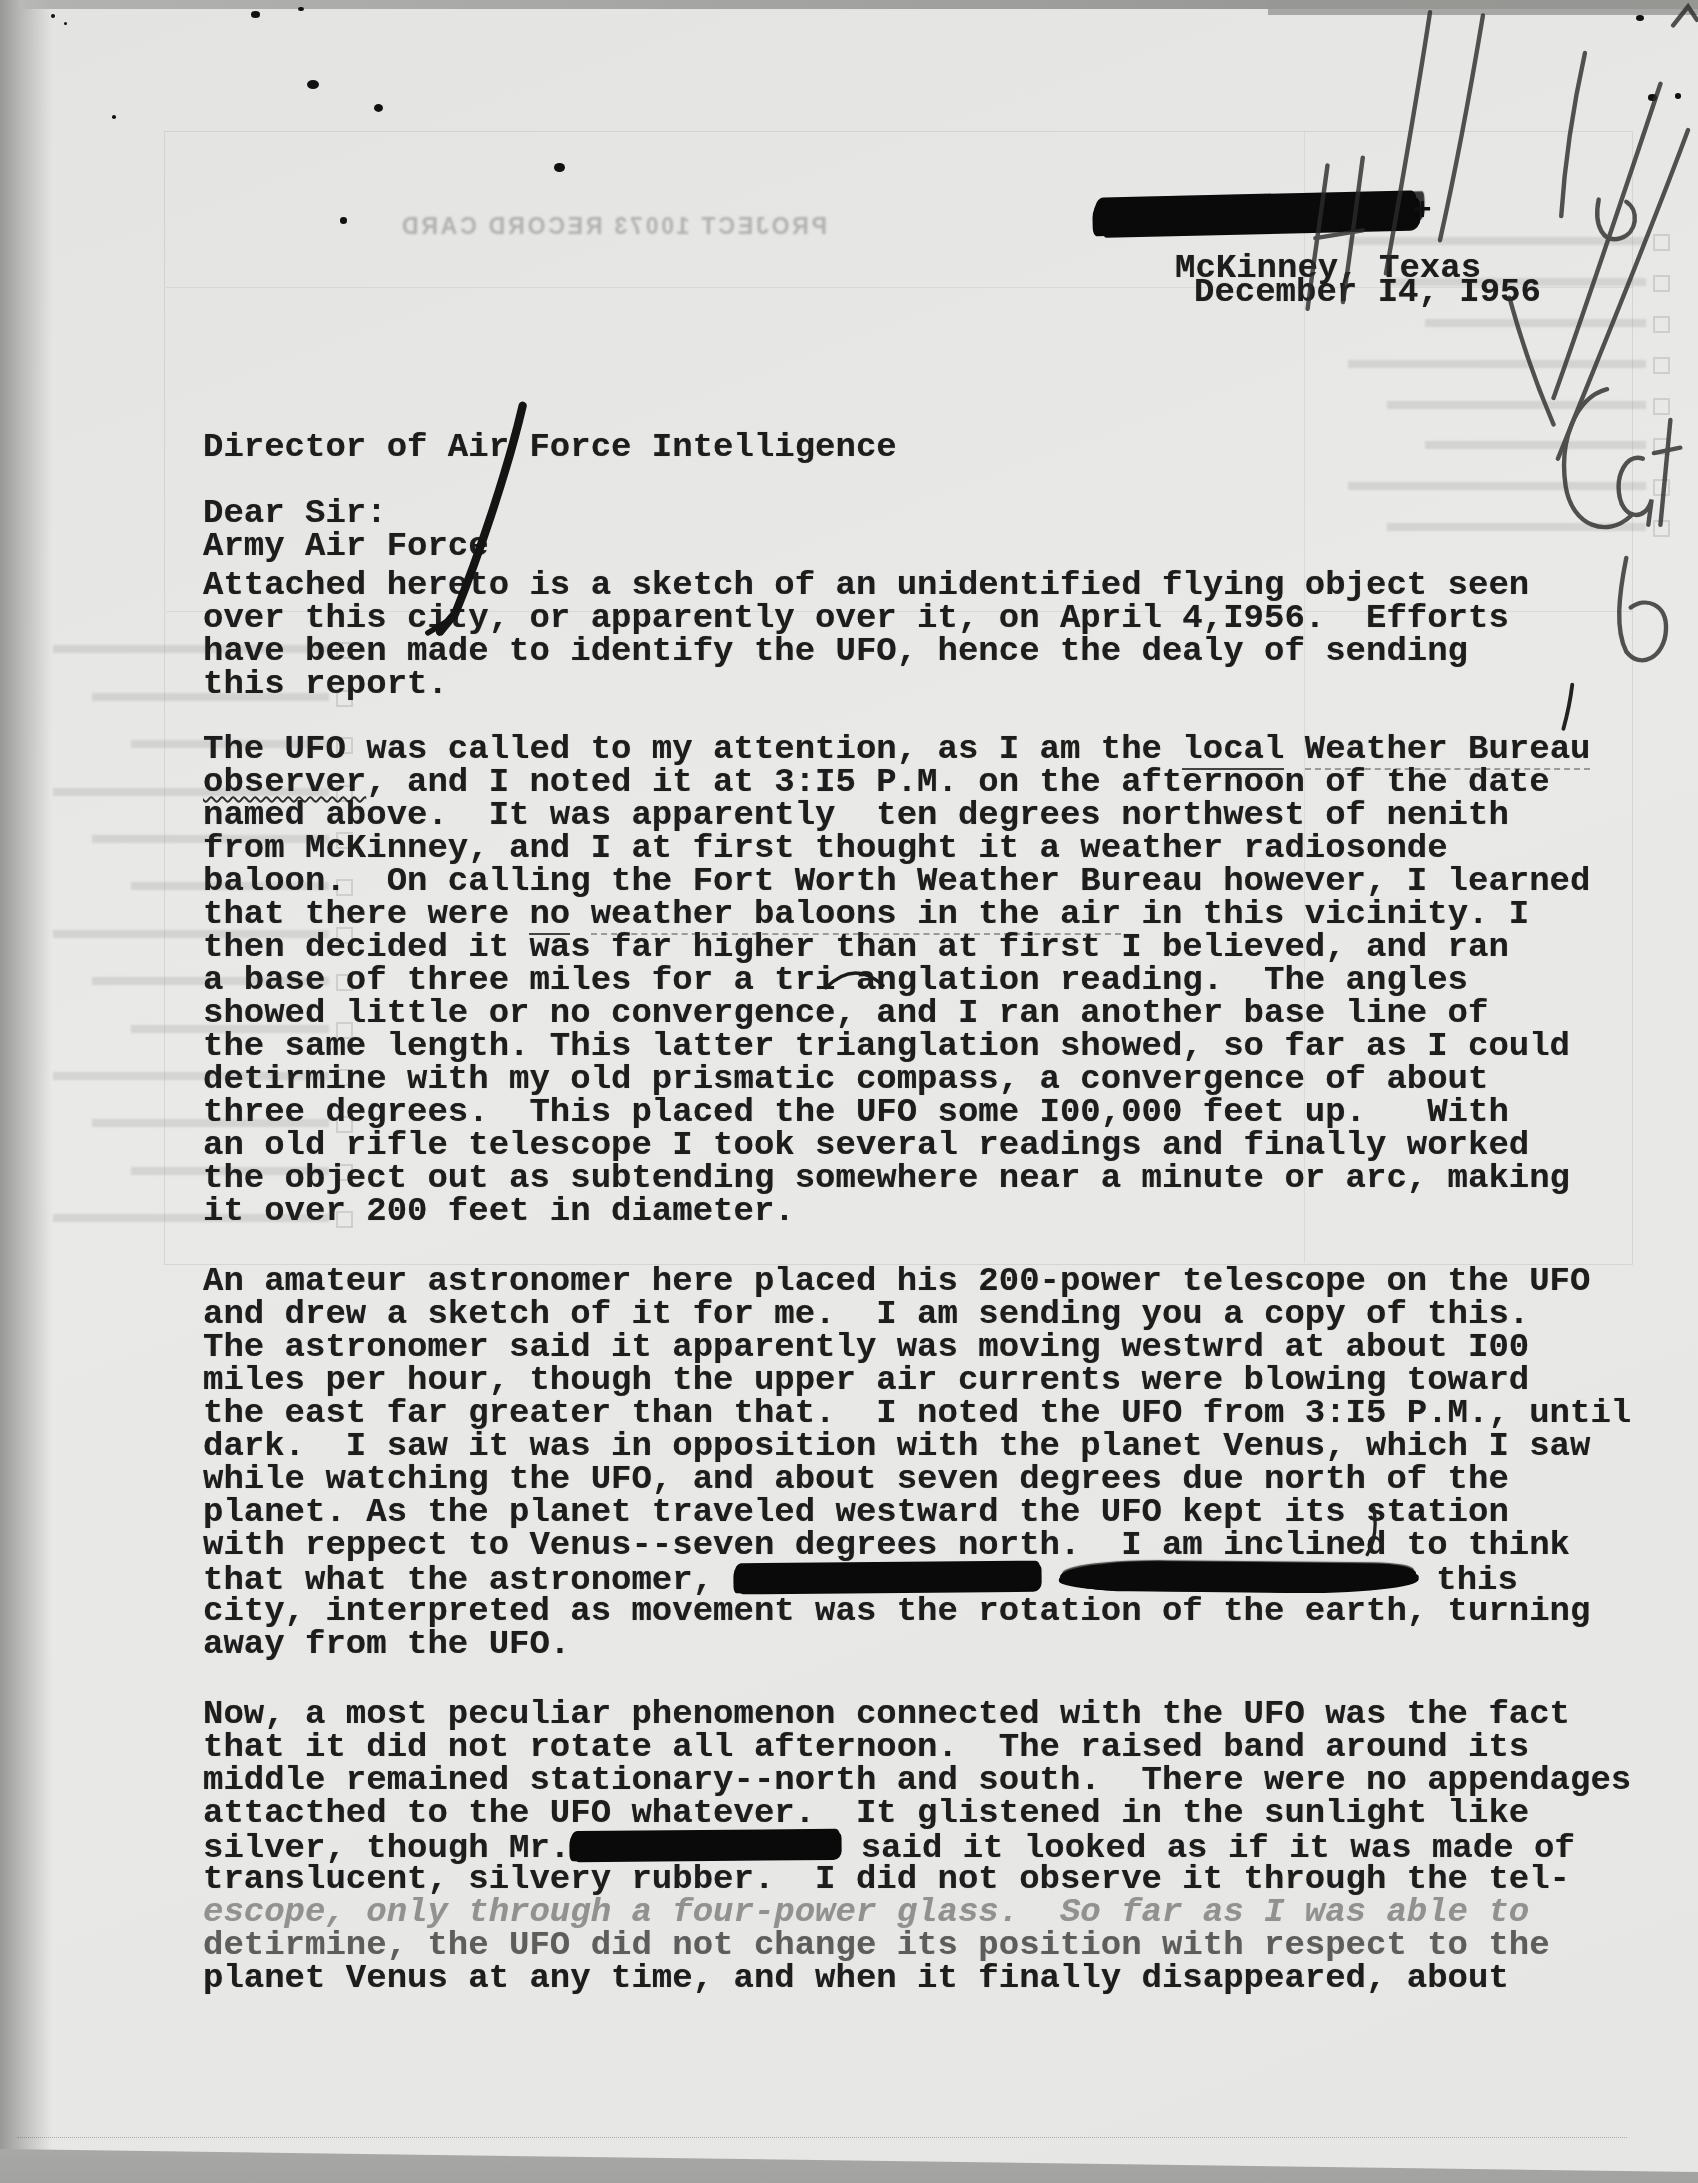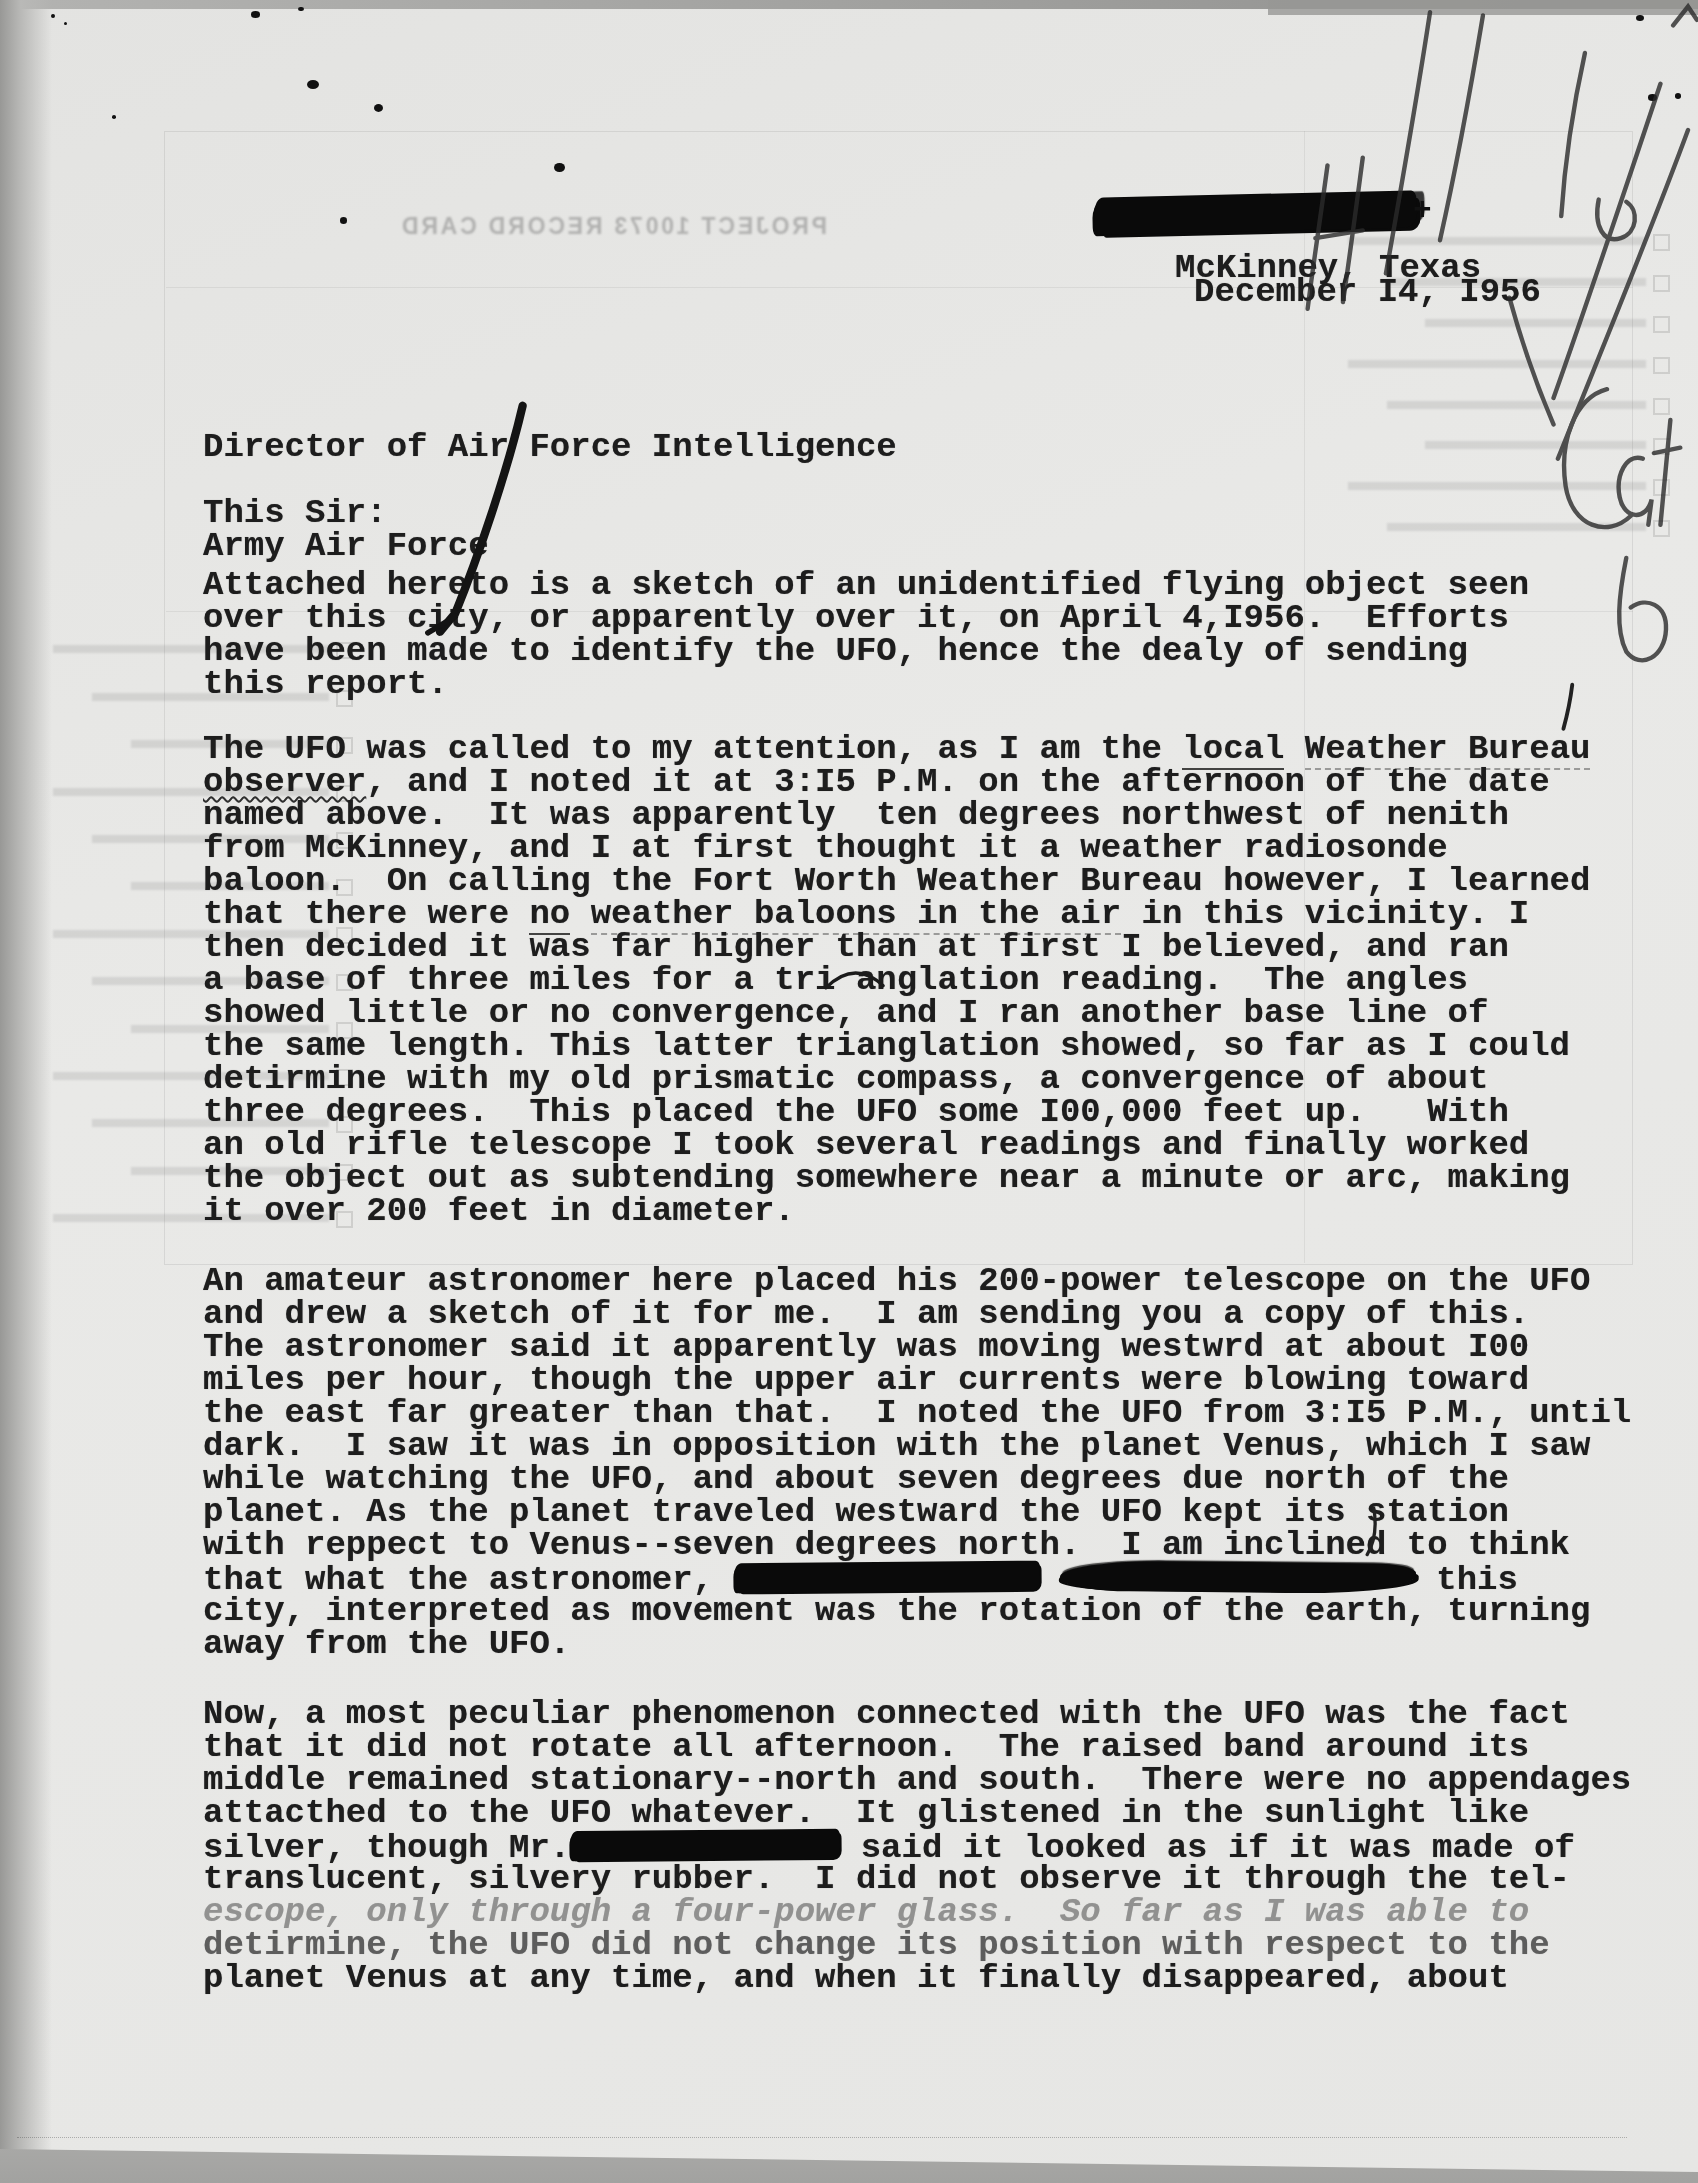--- a/index.html
+++ b/index.html
@@ -156,21 +156,21 @@
   <div id="heading-redaction"></div>
   <div id="heading-plus">+</div>
   <div class="tw" style="left:1143px;top:252px;margin-left:32px;">McKinney, Texas</div>
   <div class="tw" style="left:1194px;top:276px;">December I4, I956</div>
 
   <div class="tw" style="left:203px;top:365px;">
     <div class="line">Director of Air Force Intelligence</div>
     <div class="line">Army Air Force</div>
   </div>
 
-  <div class="tw" style="left:203px;top:497px;">This Sir:</div>
+  <div class="tw" style="left:203px;top:497px;">Dear Sir:</div>
 
   <div class="tw" style="left:203px;top:569px;"><div class="line"><span>Attached hereto is a sketch of an unidentified flying object seen</span></div><div class="line"><span>over this city, or apparently over it, on April 4,I956.  Efforts</span></div><div class="line"><span>have been made to identify the UFO, hence the dealy of sending</span></div><div class="line"><span>this report.</span></div></div>
   <div class="tw" style="left:203px;top:733px;"><div class="line"><span>The UFO was called to my attention, as I am the </span><span class="u">local</span><span> </span><span class="ud">Weather Bureau</span></div><div class="line"><span class="uw">observer</span><span>, and I noted it at 3:I5 P.M. on the afternoon of the date</span></div><div class="line"><span>named above.  It was apparently  ten degrees northwest of nenith</span></div><div class="line"><span>from McKinney, and I at first thought it a weather radiosonde</span></div><div class="line"><span>baloon.  On calling the Fort Worth Weather Bureau however, I learned</span></div><div class="line"><span>that there were </span><span class="u">no</span><span> </span><span class="ud">weather baloons in the air</span><span> in this vicinity. I</span></div><div class="line"><span>then decided it was far higher than at first I believed, and ran</span></div><div class="line"><span>a base of three miles for a tri anglation reading.  The angles</span></div><div class="line"><span>showed little or no convergence, and I ran another base line of</span></div><div class="line"><span>the same length. This latter trianglation showed, so far as I could</span></div><div class="line"><span>detirmine with my old prismatic compass, a convergence of about</span></div><div class="line"><span>three degrees.  This placed the UFO some I00,000 feet up.   With</span></div><div class="line"><span>an old rifle telescope I took several readings and finally worked</span></div><div class="line"><span>the object out as subtending somewhere near a minute or arc, making</span></div><div class="line"><span>it over 200 feet in diameter.</span></div></div>
   <div class="tw" style="left:203px;top:1265px;"><div class="line"><span>An amateur astronomer here placed his 200-power telescope on the UFO</span></div><div class="line"><span>and drew a sketch of it for me.  I am sending you a copy of this.</span></div><div class="line"><span>The astronomer said it apparently was moving westwrd at about I00</span></div><div class="line"><span>miles per hour, though the upper air currents were blowing toward</span></div><div class="line"><span>the east far greater than that.  I noted the UFO from 3:I5 P.M., until</span></div><div class="line"><span>dark.  I saw it was in opposition with the planet Venus, which I saw</span></div><div class="line"><span>while watching the UFO, and about seven degrees due north of the</span></div><div class="line"><span>planet. As the planet traveled westward the UFO kept its station</span></div><div class="line"><span>with reppect to Venus--seven degrees north.  I am inclined to think</span></div><div class="line"><span>that what the astronomer, </span><span class="redact" style="width: 306px;"></span><span> </span><span class="redact scribble" style="width: 356px;"></span><span> this</span></div><div class="line"><span>city, interpreted as movement was the rotation of the earth, turning</span></div><div class="line"><span>away from the UFO.</span></div></div>
   <div class="tw" style="left:203px;top:1698px;"><div class="line"><span>Now, a most peculiar phenomenon connected with the UFO was the fact</span></div><div class="line"><span>that it did not rotate all afternoon.  The raised band around its</span></div><div class="line"><span>middle remained stationary--north and south.  There were no appendages</span></div><div class="line"><span>attacthed to the UFO whatever.  It glistened in the sunlight like</span></div><div class="line"><span>silver, though Mr.</span><span class="redact" style="width: 270px;"></span><span> said it looked as if it was made of</span></div><div class="line"><span>translucent, silvery rubber.  I did not observe it through the tel-</span></div><div class="line"><span class="fade">escope, only through a four-power glass.  So far as I was able to</span></div><div class="line"><span class="semi">detirmine, the UFO did not change its position with respect to the</span></div><div class="line"><span>planet Venus at any time, and when it finally disappeared, about</span></div></div>
 
 
   <svg class="marks" width="1698" height="2183" viewBox="0 0 3080 3960">
 
     <path d="M948,736 C920,856 866,1014 826,1112 L798,1146" stroke="#141414" stroke-width="15" fill="none" stroke-linecap="round"></path>

